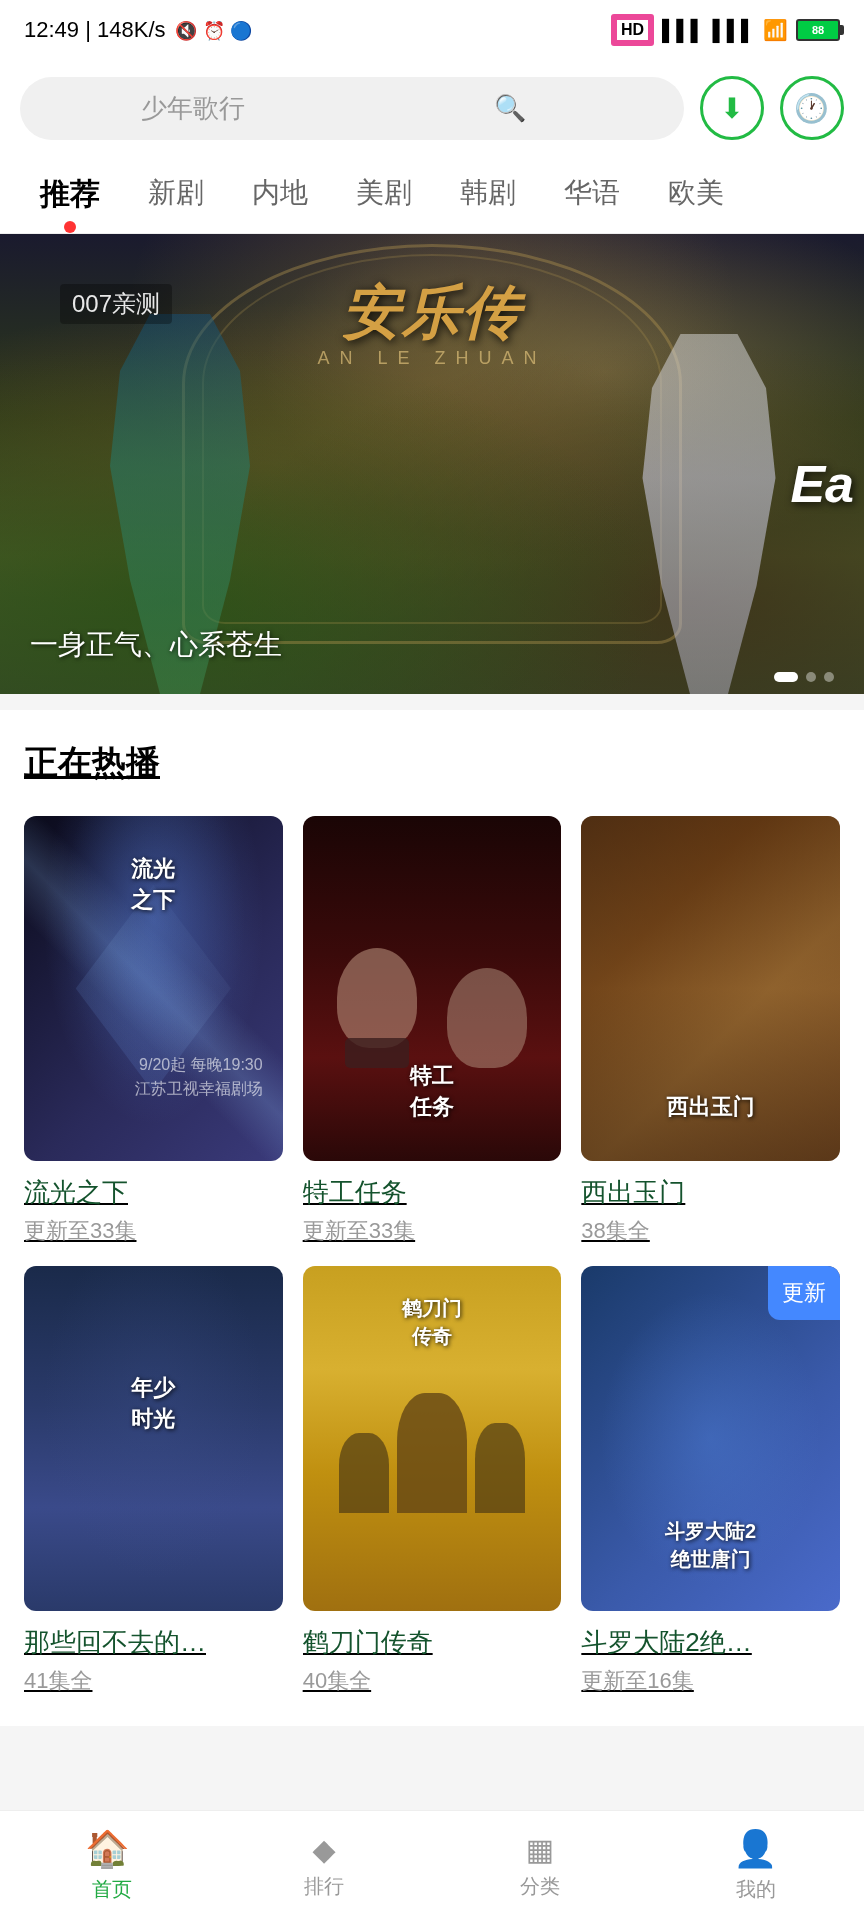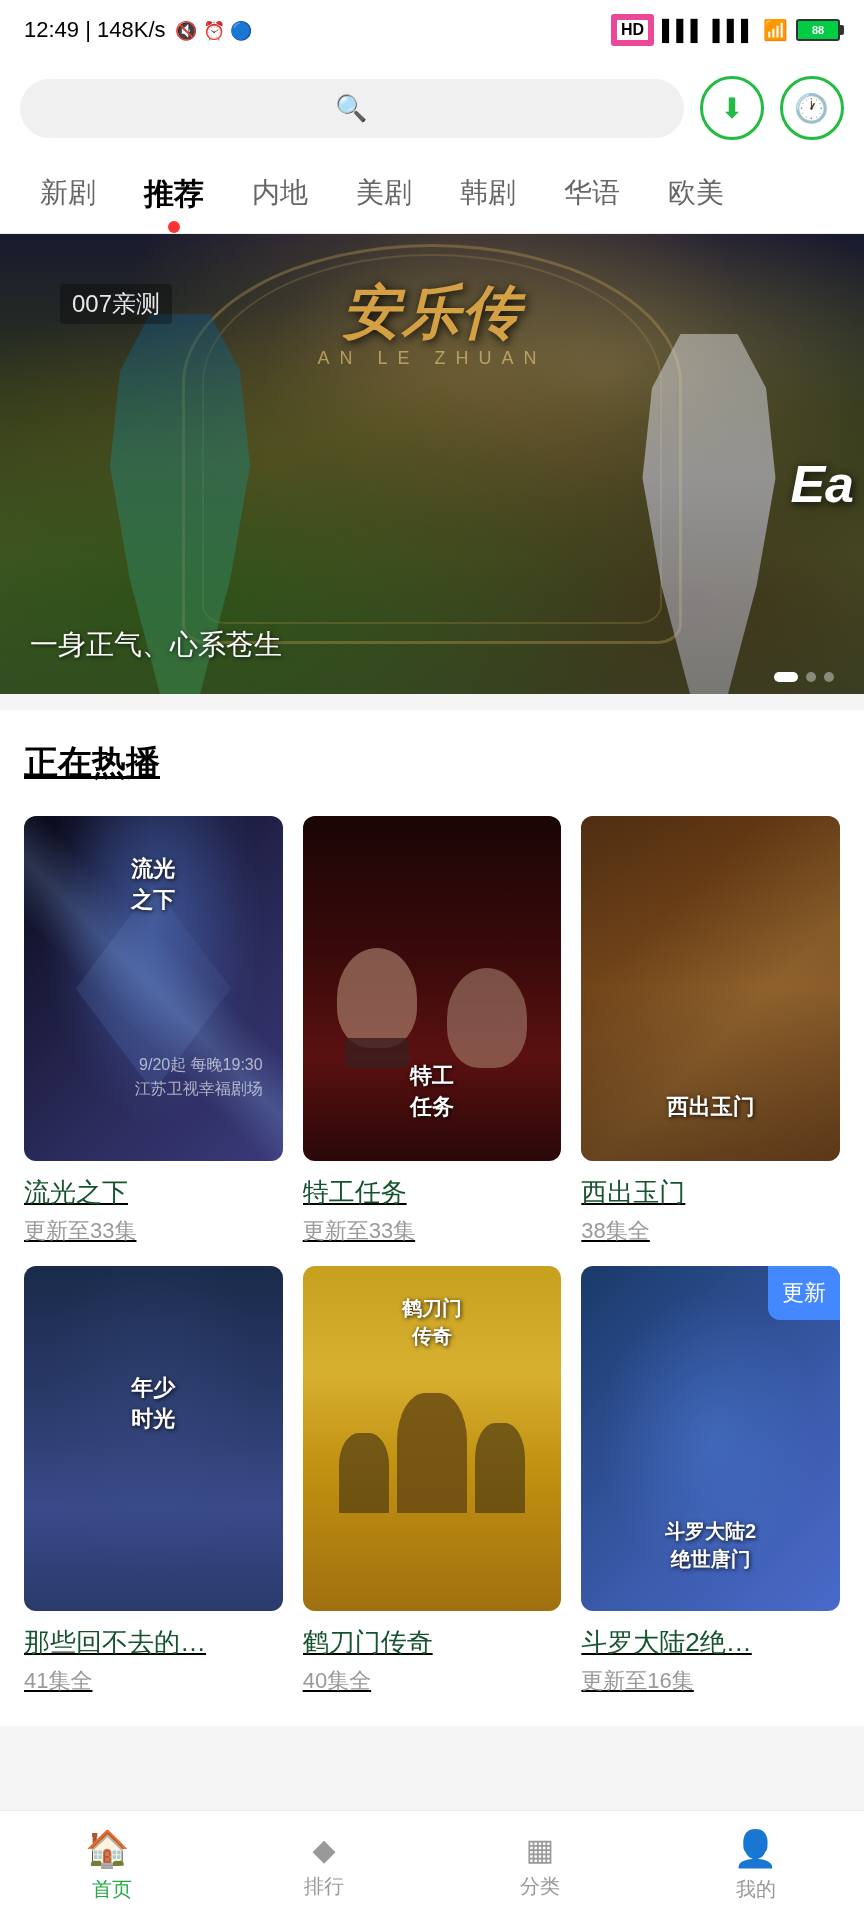--- a/index.html
+++ b/index.html
@@ -355,33 +355,34 @@
     <span class="signal-icon">▌▌▌</span>
     <span class="wifi-icon">📶</span>
     <div class="battery-icon">
       <span>88</span>
     </div>
   </div>
 </div>
 
 <div class="search-bar-container">
   <div class="search-input-wrapper">
+    <span>少年歌行</span>
     <span class="search-icon-btn">🔍</span>
   </div>
   <div class="action-btn">
     <span>⬇</span>
   </div>
   <div class="action-btn">
     <span>🕐</span>
   </div>
 </div>
 
 <div class="nav-tabs">
+  <div class="nav-tab active">推荐</div>
   <div class="nav-tab">新剧</div>
-  <div class="nav-tab active">推荐</div>
   <div class="nav-tab">内地</div>
   <div class="nav-tab">美剧</div>
   <div class="nav-tab">韩剧</div>
   <div class="nav-tab">华语</div>
   <div class="nav-tab">欧美</div>
 </div>
 
 <div class="banner">
   <div class="banner-bg"></div>
 

